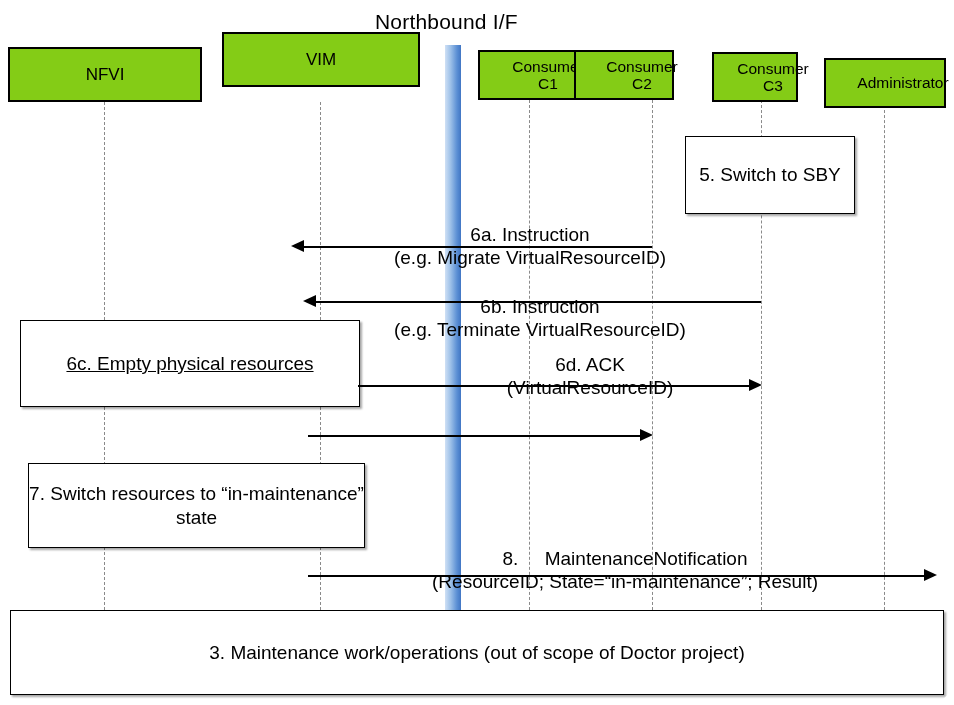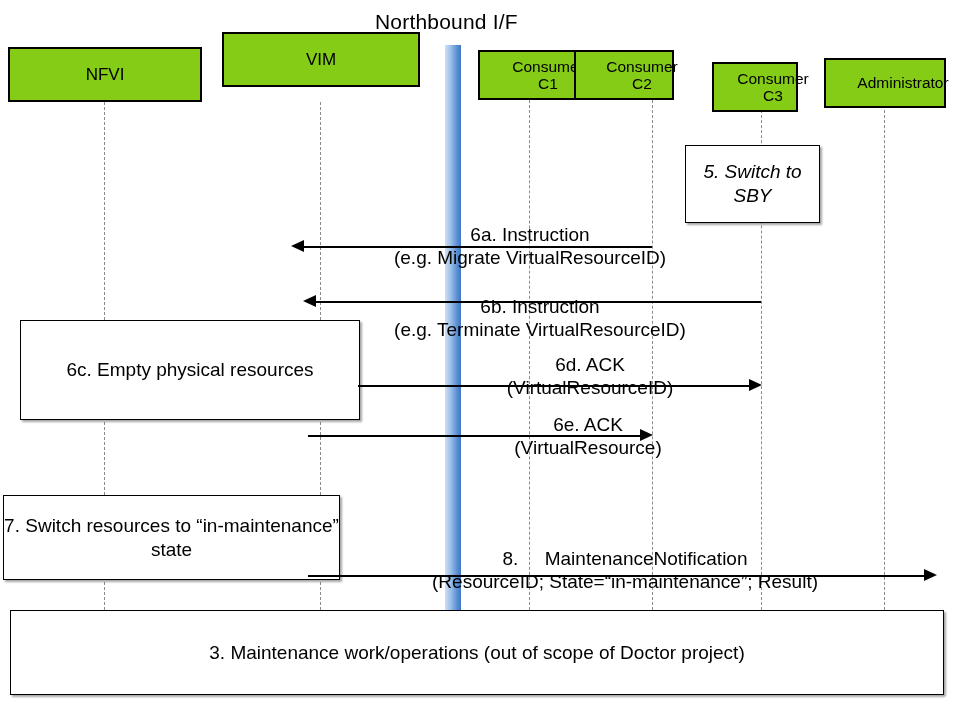--- a/index.html
+++ b/index.html
@@ -115,50 +115,48 @@
   <div class="lifeline" style="left:652px; top:100px; height:510px;"></div>
   <div class="lifeline" style="left:761px; top:100px; height:510px;"></div>
   <div class="lifeline" style="left:884px; top:100px; height:510px;"></div>
 
   <div class="actor" style="left:8px; top:47px; width:194px; height:55px;">NFVI</div>
   <div class="actor" style="left:222px; top:32px; width:198px; height:55px;">VIM</div>
   <div class="actor small" style="left:478px; top:50px; width:104px; height:50px;">Consumer
 C1</div>
   <div class="actor small" style="left:574px; top:50px; width:100px; height:50px;">Consumer
 C2</div>
-  <div class="actor small" style="left:712px; top:62px; width:86px; height:50px;">Consumer
+  <div class="actor small" style="left:712px; top:52px; width:86px; height:50px;">Consumer
 C3</div>
   <div class="actor small" style="left:824px; top:58px; width:122px; height:50px;">Administrator</div>
 
-  <div class="note" style="left:685px; top:145px; width:135px; height:78px;font-style:italic;">5. Switch to
+  <div class="note" style="left:685px; top:136px; width:170px; height:78px;">5. Switch to
 SBY</div>
 
   <div class="arrow-line" style="left:303px; top:246px; width:349px;"></div>
   <div class="arrow-head left" style="left:291px; top:240px;"></div>
   <div class="msg" style="left:355px; top:224px; width:350px;">6a. Instruction
 (e.g. Migrate VirtualResourceID)</div>
 
   <div class="arrow-line" style="left:315px; top:301px; width:446px;"></div>
   <div class="arrow-head left" style="left:303px; top:295px;"></div>
   <div class="msg" style="left:360px; top:279px; width:360px;margin-top:17px;">6b. Instruction
 (e.g. Terminate VirtualResourceID)</div>
 
-  <div class="note" style="left:20px; top:320px; width:340px; height:100px;">6c. Empty physical resources</div>
+  <div class="note" style="left:20px; top:320px; width:340px; height:87px;text-decoration:underline;">6c. Empty physical resources</div>
 
   <div class="arrow-line" style="left:358px; top:385px; width:391px;"></div>
   <div class="arrow-head right" style="left:749px; top:379px;"></div>
   <div class="msg" style="left:470px; top:354px; width:240px;">6d. ACK
 (VirtualResourceID)</div>
 
   <div class="arrow-line" style="left:308px; top:435px; width:332px;"></div>
   <div class="arrow-head right" style="left:640px; top:429px;"></div>
-  <div class="msg" style="left:468px; top:414px; width:240px;">6e. ACK
-(VirtualResource)</div>
 
-  <div class="note" style="left:3px; top:463px; width:337px; height:85px;margin-top:32px;">7. Switch resources to
+  <div class="note" style="left:28px; top:463px; width:337px; height:85px;">7. Switch resources to
 “in-maintenance” state</div>
 
   <div class="arrow-line" style="left:308px; top:575px; width:616px;"></div>
   <div class="arrow-head right" style="left:924px; top:569px;"></div>
   <div class="msg" style="left:395px; top:548px; width:460px;">8.	MaintenanceNotification
 (ResourceID; State=“in-maintenance”; Result)</div>
 
   <div class="note" style="left:10px; top:610px; width:934px; height:85px;">3. Maintenance work/operations
 (out of scope of Doctor project)</div>
 

